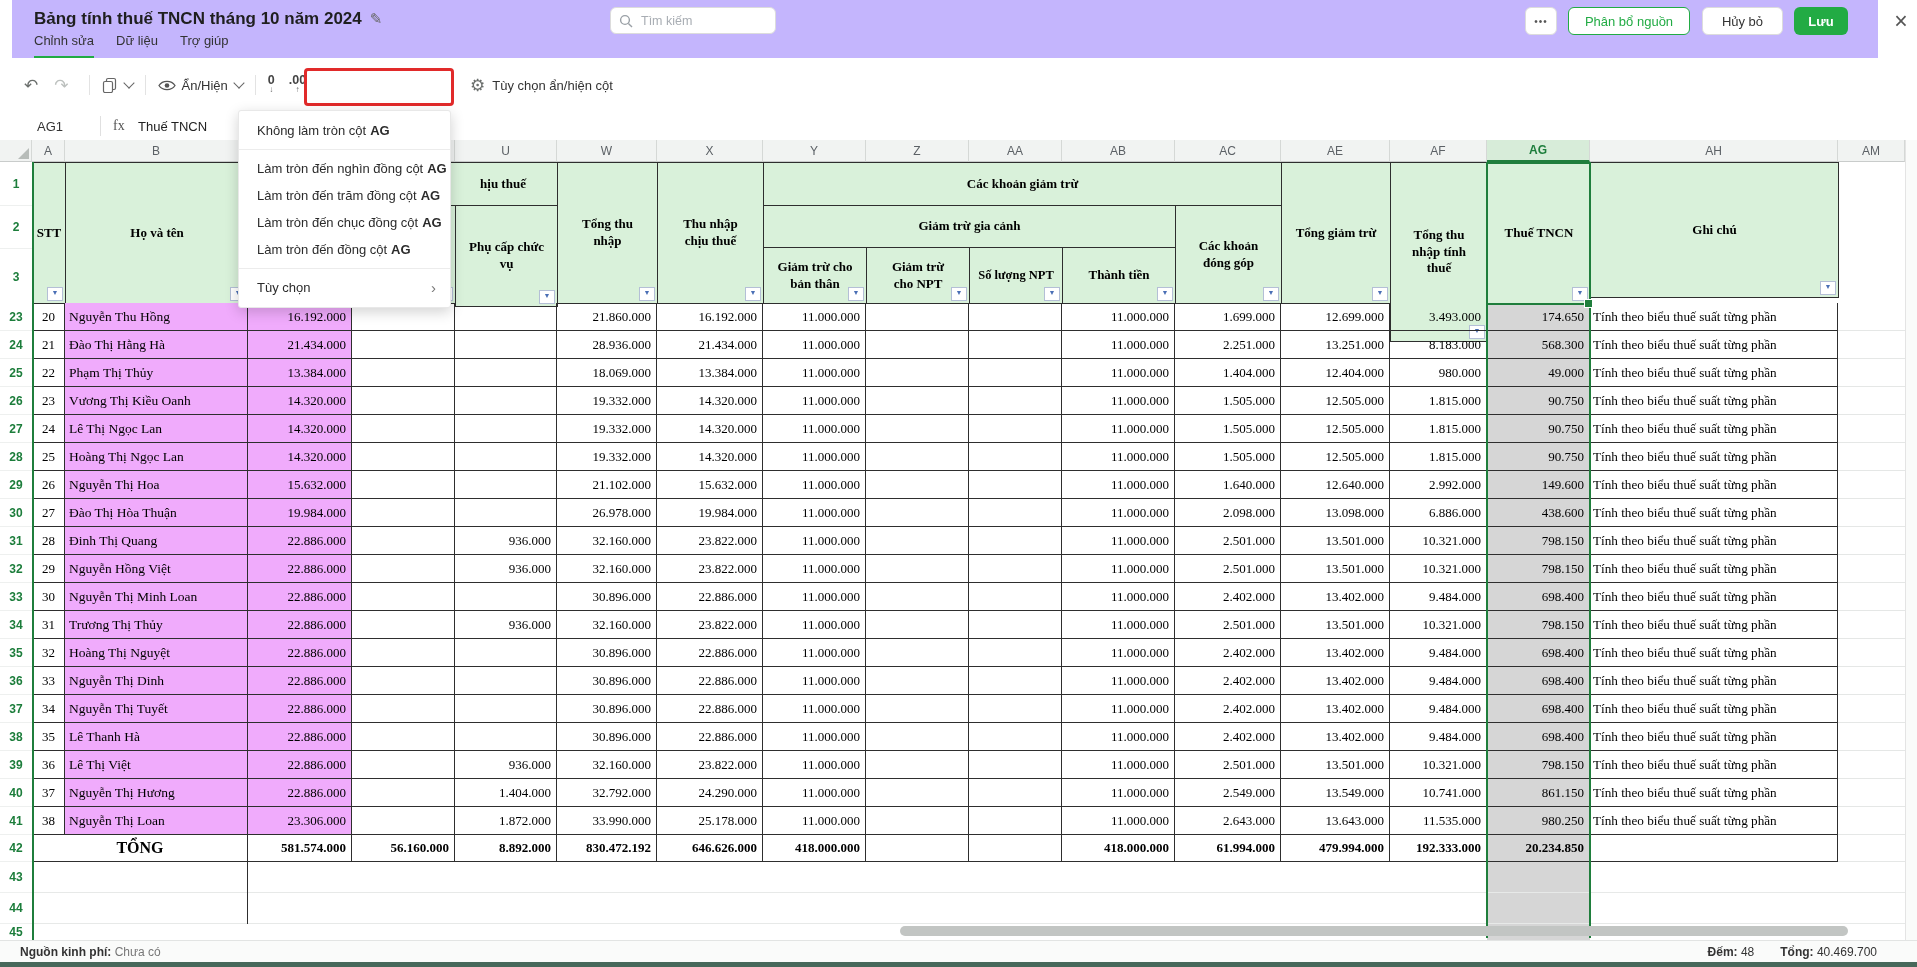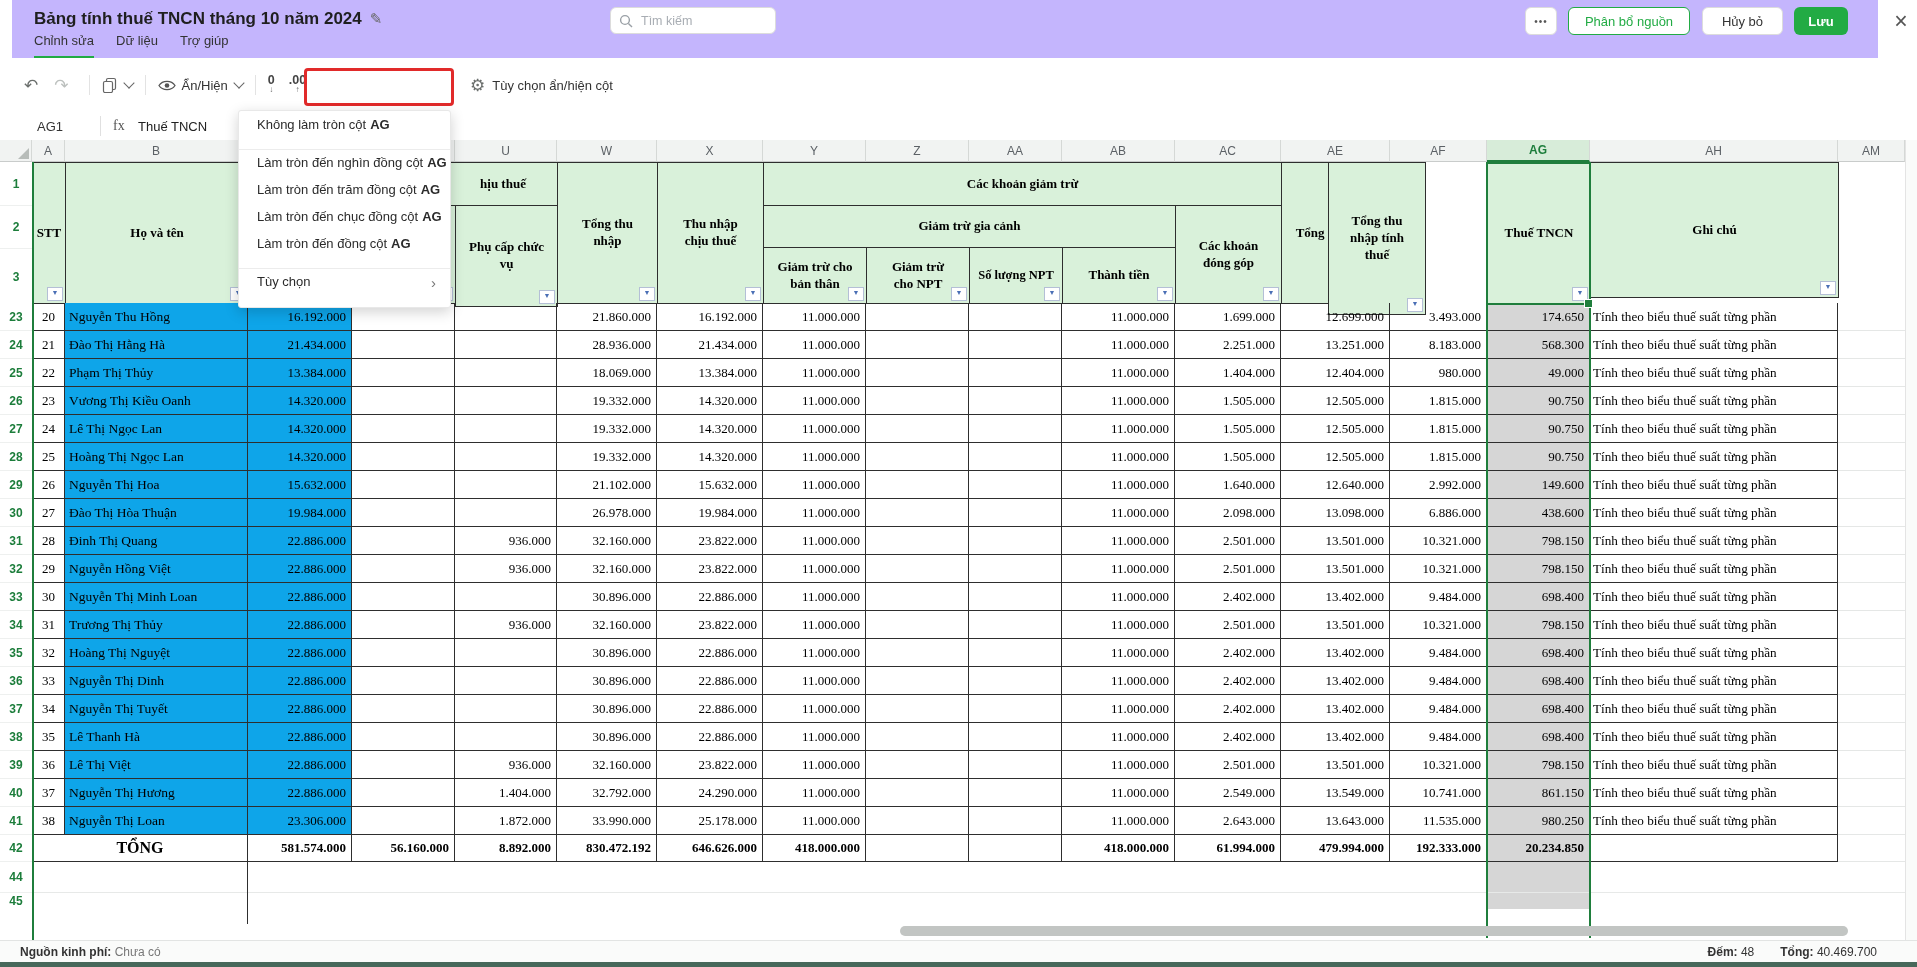--- a/index.html
+++ b/index.html
@@ -64,36 +64,36 @@
       font-family:"Liberation Serif",serif;font-size:13px;color:#000;cursor:cell;overflow:hidden}
   .g{width:32px;border-right:none;border-bottom:1px solid #eef0ef;justify-content:center;
      font-family:"Liberation Sans",sans-serif;font-size:12px;font-weight:600;color:#1c7d3b;background:#fff;cursor:pointer}
   .wA{width:33px}.wB{width:183px}.wC{width:104px}.wD{width:103px}.wU{width:102px}.wW{width:100px}.wX{width:106px}
   .wY{width:103px}.wZ{width:103px}.wAA{width:93px}.wAB{width:113px}.wAC{width:106px}.wAE{width:109px}.wAF{width:97px}
   .wAG{width:103px}.wAH{width:248px}.wAM{width:67px}
   .bl{border-left:1px solid #2e2e2e}
   .num{justify-content:flex-end;padding-right:5px}
   .ctr{justify-content:center}
   .left{justify-content:flex-start;padding-left:4px}
-  .grayc{background:#0ea5e9}
+  .grayc{background:#f0abfc}
   .selc{background:#d6d6d6}
   .amc{border-right:none;border-bottom:1px solid #e5e7e6}
   .bold{font-weight:700}
   .emptyrow{display:flex}
   .er-fill{box-sizing:border-box;border-bottom:1px solid #e7e9e8}
   
   .gutter-green{position:absolute;left:32px;top:162px;width:2px;height:778px;background:#1f7e3c;z-index:6}
   .selbox{position:absolute;left:1486px;top:162px;width:105px;height:143px;border:2px solid #1f7e3c;box-sizing:border-box;z-index:6;pointer-events:none}
   .colline{position:absolute;width:2px;background:#1f7e3c;z-index:6;pointer-events:none}
   .handle{position:absolute;left:1584px;top:299px;width:7px;height:7px;background:#1f7e3c;border:1px solid #fff;z-index:7}
   .hidden-line{position:absolute;left:247px;top:862px;width:1px;height:62px;background:#2e2e2e}
   
   .menu{position:absolute;left:238px;top:110px;width:211px;background:#fff;border:1px solid #e8e8e8;border-radius:3px;
         box-shadow:0 4px 14px rgba(0,0,0,.18);padding:6px 0;z-index:50}
-  .mi{height:27px;display:flex;align-items:flex-start;padding:0 14px 0 18px;font-size:13px;color:#2b2b2b;cursor:pointer;white-space:nowrap}
+  .mi{height:27px;display:flex;align-items:center;padding:0 14px 0 18px;font-size:13px;color:#2b2b2b;cursor:pointer;white-space:nowrap}
   .mi b{margin-left:4px}
   .mdiv{height:1px;background:#ececec;margin:5px 0}
   .mi.sub{justify-content:space-between}
   .mi .arrow{color:#777;font-size:15px}
   
   .hscroll{position:absolute;left:900px;top:926px;width:948px;height:10px;border-radius:5px;background:#c2c5c3;z-index:25;cursor:grab}
   .vstrip{position:absolute;left:1905px;top:140px;width:12px;height:800px;background:#fafbfa;border-left:1px solid #e4e4e4;z-index:2}
   .statusbar{position:absolute;left:0;top:940px;width:1917px;height:22px;background:#fafbfa;border-top:1px solid #e2e4e3;
              z-index:30;font-size:12px;display:flex;align-items:center}
   .st-left{margin-left:20px;color:#777}
@@ -261,21 +261,21 @@
       <span class="fa">▼</span>
     </div>
   <div class="hcell" style="left:1175px;top:205px;width:107px;height:99px;padding:0 12px">
       <span>Các khoản đóng góp</span>
       <span class="fa">▼</span>
     </div>
   <div class="hcell" style="left:1281px;top:162px;width:110px;height:142px;padding:0 2px">
       <span>Tổng giảm trừ</span>
       <span class="fa">▼</span>
     </div>
-  <div class="hcell" style="left:1328px;top:162px;width:98px;height:153px;padding:7px 10px">
+  <div class="hcell" style="left:1390px;top:162px;width:98px;height:180px;padding:7px 10px">
       <span>Tổng thu nhập tính thuế</span>
       <span class="fa">▼</span>
     </div>
   <div class="hcell" style="left:1487px;top:162px;width:104px;height:142px">
       <span>Thuế TNCN</span>
       <span class="fa">▼</span>
     </div>
   <div class="hcell" style="left:1590px;top:162px;width:249px;height:136px">
       <span>Ghi chú</span>
       <span class="fa">▼</span>
@@ -699,20 +699,26 @@
     <div class="dc wAB num bold">418.000.000</div>
     <div class="dc wAC num bold">61.994.000</div>
     <div class="dc wAE num bold">479.994.000</div>
     <div class="dc wAF num bold">192.333.000</div>
     <div class="dc wAG num bold selc">20.234.850</div>
     <div class="dc wAH"></div>
     <div class="dc wAM amc"></div>
   </div>
 
   <div class="emptyrow" style="height:31px">
+    <div class="dc g" style="height:31px">43</div>
+    <div class="er-fill" style="width:1455px"></div>
+    <div class="er-fill selc" style="width:103px"></div>
+    <div class="er-fill" style="width:315px"></div>
+  </div>
+  <div class="emptyrow" style="height:31px">
     <div class="dc g" style="height:31px">44</div>
     <div class="er-fill" style="width:1455px"></div>
     <div class="er-fill selc" style="width:103px"></div>
     <div class="er-fill" style="width:315px"></div>
   </div>
   <div class="emptyrow" style="height:16px">
     <div class="dc g" style="height:16px;border-bottom:none">45</div>
     <div style="width:1455px"></div>
     <div class="selc" style="width:103px"></div>
     <div style="width:315px"></div>

